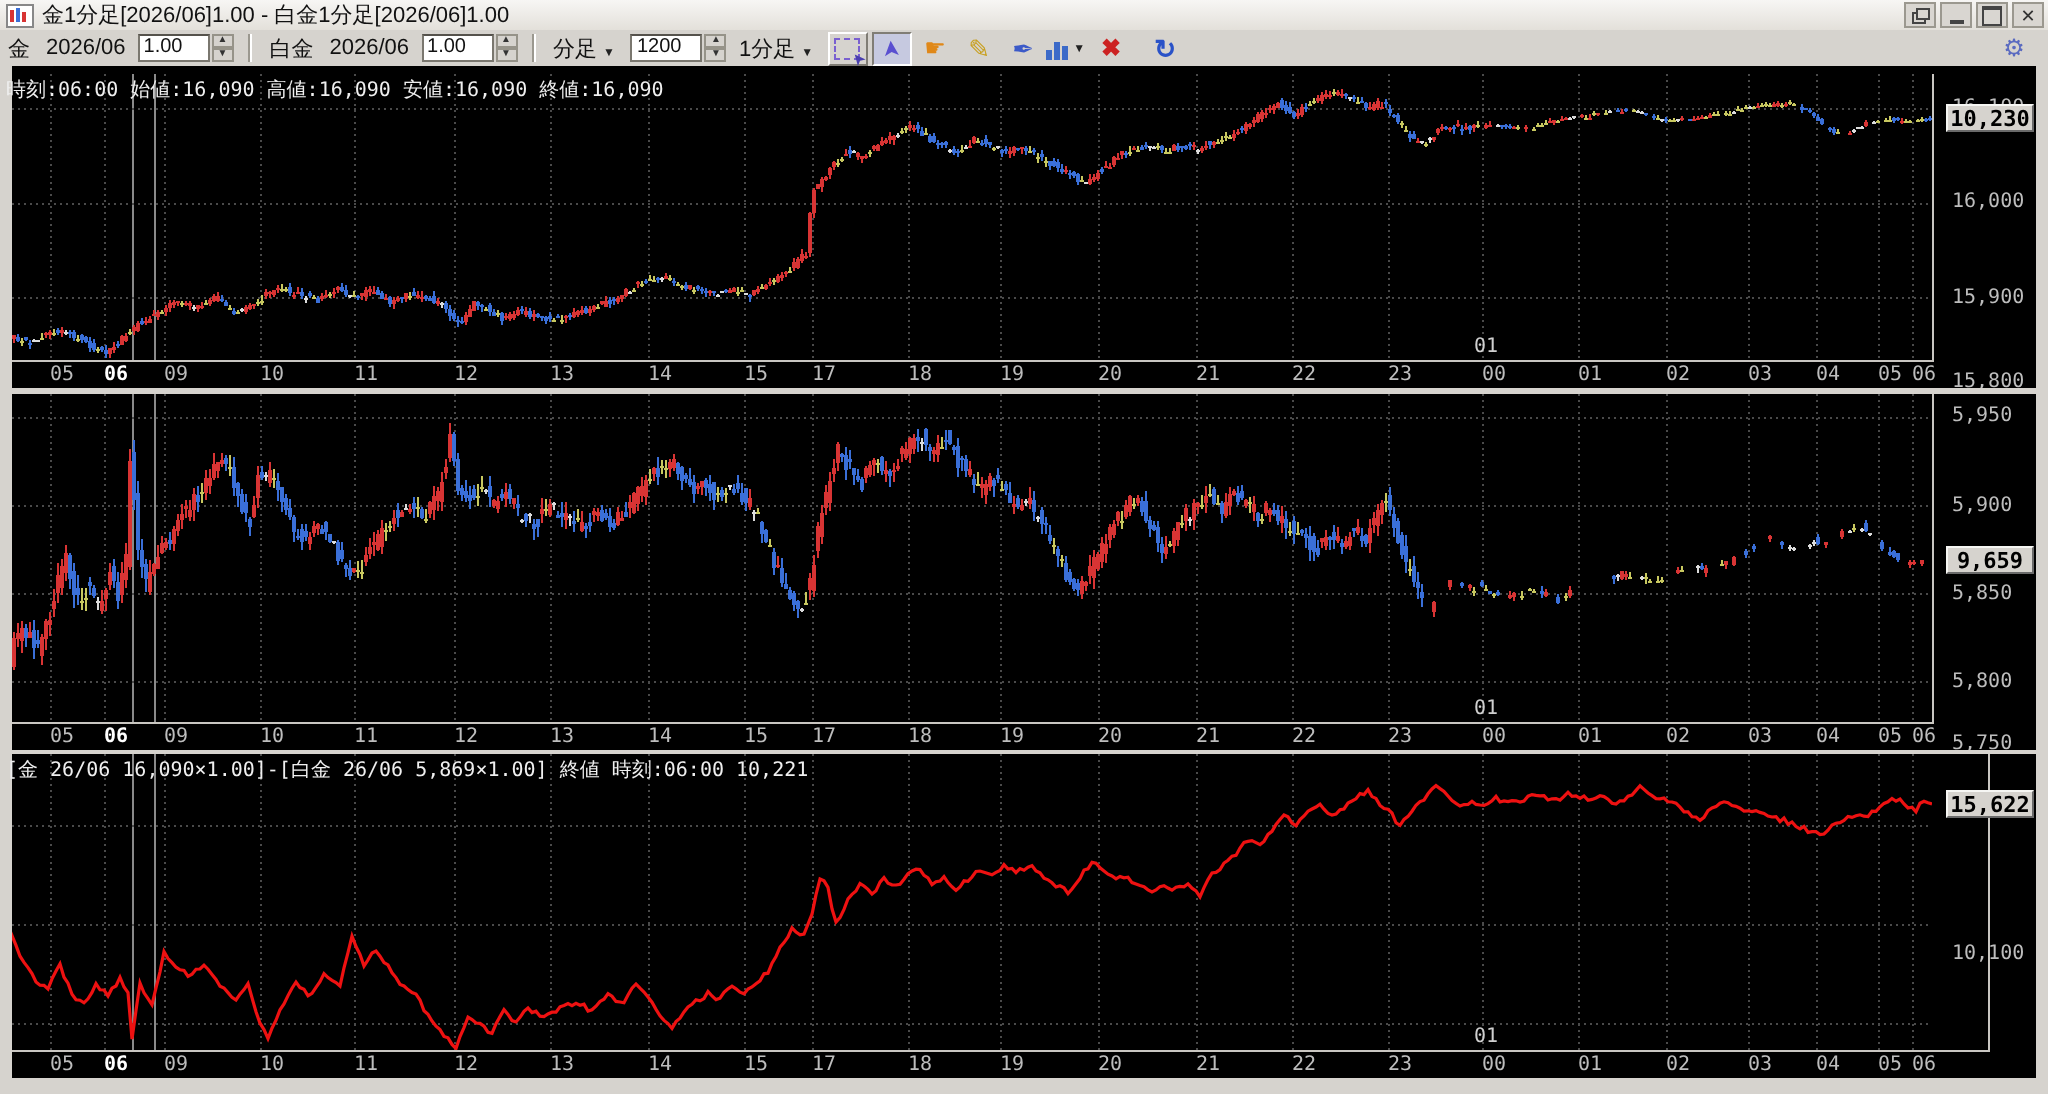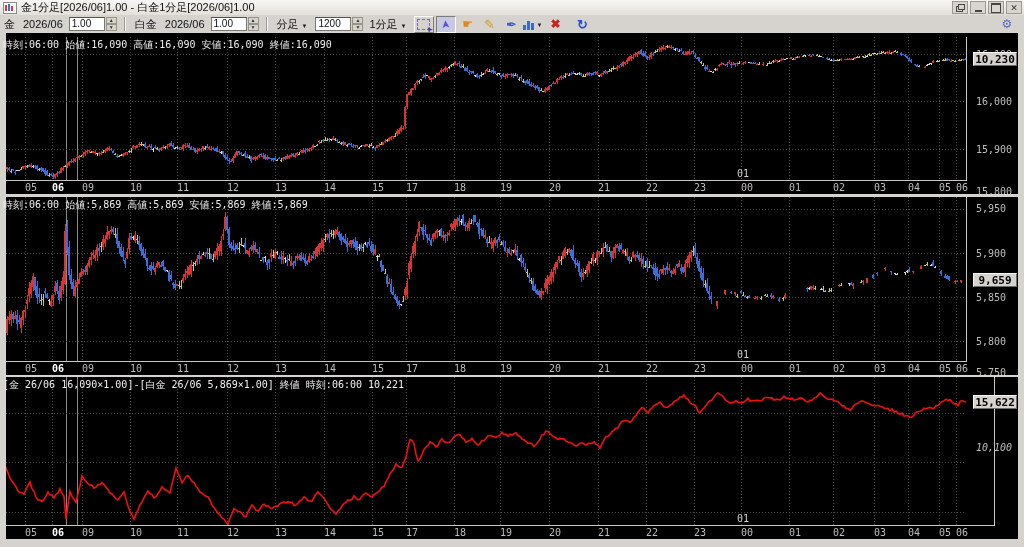--- a/index.html
+++ b/index.html
@@ -218,21 +218,20 @@
       <span style="left: 741px;">00</span>
       <span style="left: 789px;">01</span>
       <span style="left: 833px;">02</span>
       <span style="left: 874px;">03</span>
       <span style="left: 908px;">04</span>
       <span style="left: 939px;">05</span>
       <span style="left: 956px;">06</span>
     </div>
 
   <div class="plot" id="plot1" style="top:164px;height:164px;">
-    <div class="info-line">時刻:06:00 始値:5,869 高値:5,869 安値:5,869 終値:5,869</div>
   <svg width="966" height="164" shape-rendering="crispEdges">
         <line x1="25.5" y1="0" x2="25.5" y2="164" stroke="#4a4a4a" stroke-dasharray="1,2"></line>
         <line x1="52.5" y1="0" x2="52.5" y2="164" stroke="#4a4a4a" stroke-dasharray="1,2"></line>
         <line x1="82.5" y1="0" x2="82.5" y2="164" stroke="#4a4a4a" stroke-dasharray="1,2"></line>
         <line x1="130.5" y1="0" x2="130.5" y2="164" stroke="#4a4a4a" stroke-dasharray="1,2"></line>
         <line x1="177.5" y1="0" x2="177.5" y2="164" stroke="#4a4a4a" stroke-dasharray="1,2"></line>
         <line x1="227.5" y1="0" x2="227.5" y2="164" stroke="#4a4a4a" stroke-dasharray="1,2"></line>
         <line x1="275.5" y1="0" x2="275.5" y2="164" stroke="#4a4a4a" stroke-dasharray="1,2"></line>
         <line x1="324.5" y1="0" x2="324.5" y2="164" stroke="#4a4a4a" stroke-dasharray="1,2"></line>
         <line x1="372.5" y1="0" x2="372.5" y2="164" stroke="#4a4a4a" stroke-dasharray="1,2"></line>
@@ -359,21 +358,21 @@
       <div class="ylabel" style="top: 68px;">16,000</div>
       <div class="ylabel" style="top: 116px; text-align: right;">15,900</div>
       <div class="ylabel" style="top: 158px;">15,800</div>
       <div class="pricebox" style="top: 19px;">10,230</div>
       <div class="ylabel" style="top: 175px;">5,950</div>
       <div class="ylabel" style="top: 220px;">5,900</div>
       <div class="ylabel" style="top: 264px;">5,850</div>
       <div class="ylabel" style="top: 308px;">5,800</div>
       <div class="ylabel" style="top: 339px;">5,750</div>
       <div class="pricebox" style="top: 240px;">9,659</div>
-      <div class="ylabel" style="top: 414px; font-style: italic;">10,100</div>
+      <div class="ylabel" style="top: 444px;">10,100</div>
       <div class="ylabel" style="top: 479px; margin-top: 32px;">10,000</div>
       <div class="pricebox" style="top: 362px;">15,622</div>
     </div>
 
   <div class="frame" style="left:0;top:0;width:6px;height:514px;"></div>
   <div class="frame" style="left:1018px;top:0;width:6px;height:514px;"></div>
   <div class="frame" style="left:0;top:506px;width:1024px;height:8px;"></div>
   <div class="frame" style="left:0;top:161px;width:1018px;height:3px;"></div>
   <div class="frame" style="left:0;top:342px;width:1018px;height:2px;"></div>
 </div>

